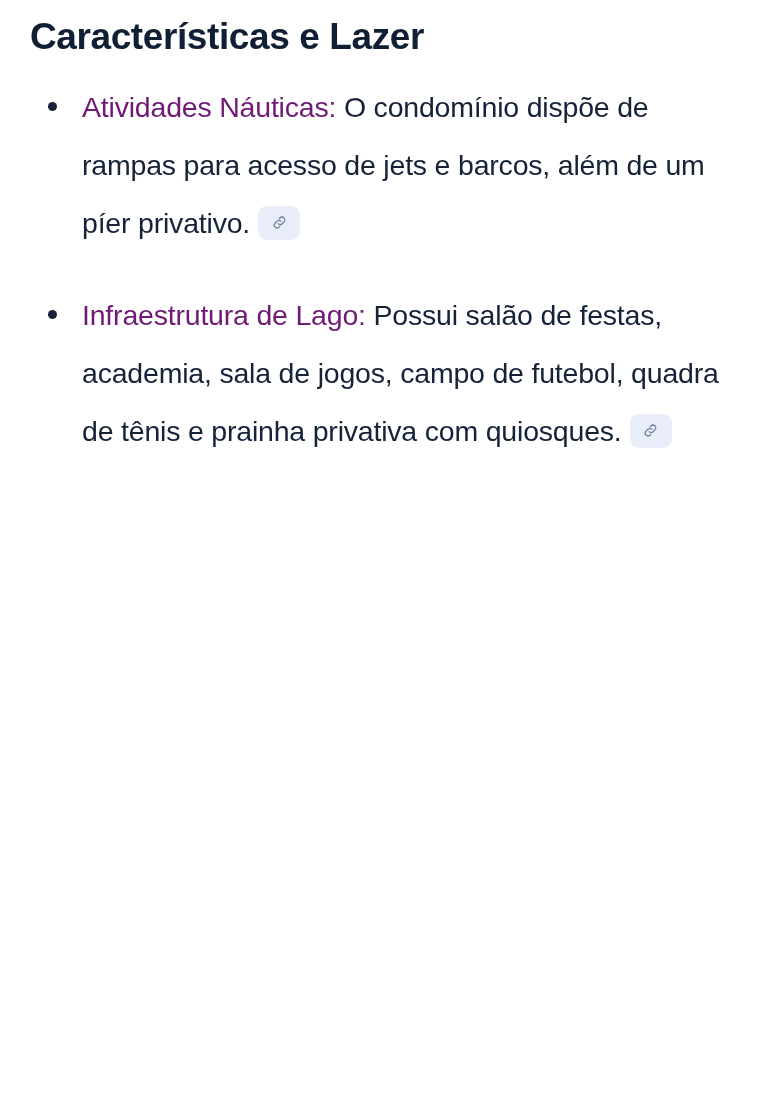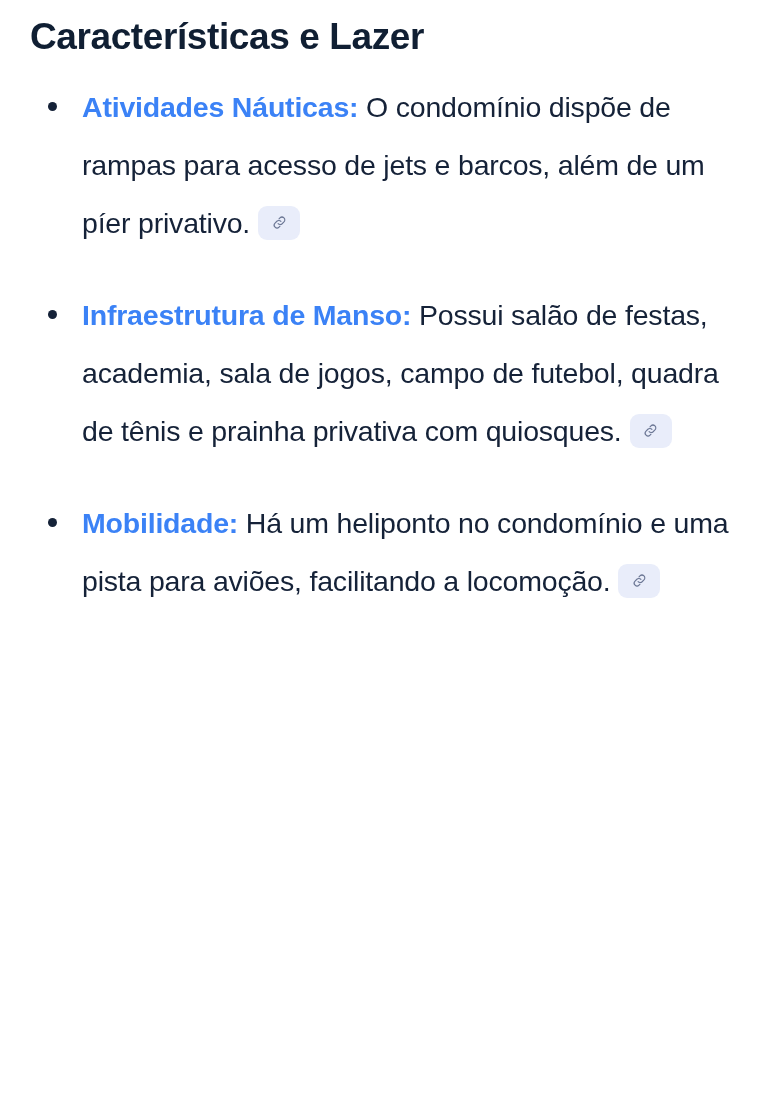--- a/index.html
+++ b/index.html
@@ -48,22 +48,22 @@
   .bullet-dot {
     position: absolute;
     left: 18px;
     top: 24px;
     width: 9px;
     height: 9px;
     border-radius: 50%;
     background: #152238;
   }
   .item-label {
-    font-weight: 700;
-    color: #3b82f6;
+    font-weight: 400;
+    color: #701a75;
   }
   .item-text {
     font-weight: 400;
   }
   .cite-chip {
     display: inline-flex;
     align-items: center;
     justify-content: center;
     vertical-align: middle;
     width: 42px;
@@ -100,33 +100,24 @@
       <span class="item-label">Atividades Náuticas:</span><span class="item-text"> O condomínio dispõe de rampas para acesso de jets e barcos, além de um píer privativo.</span><span class="cite-chip">
           <svg viewBox="0 0 24 24" aria-hidden="true">
             <path d="M10 13.5a4 4 0 0 0 5.7.3l2.6-2.6a4 4 0 0 0-5.7-5.7l-1.3 1.3"></path>
             <path d="M14 10.5a4 4 0 0 0-5.7-.3l-2.6 2.6a4 4 0 0 0 5.7 5.7l1.3-1.3"></path>
           </svg>
         </span>
     </li>
 
     <li class="bullet-item">
       <span class="bullet-dot"></span>
-      <span class="item-label">Infraestrutura de Manso:</span><span class="item-text"> Possui salão de festas, academia, sala de jogos, campo de futebol, quadra de tênis e prainha privativa com quiosques.</span><span class="cite-chip">
-          <svg viewBox="0 0 24 24" aria-hidden="true">
-            <path d="M10 13.5a4 4 0 0 0 5.7.3l2.6-2.6a4 4 0 0 0-5.7-5.7l-1.3 1.3"></path>
-            <path d="M14 10.5a4 4 0 0 0-5.7-.3l-2.6 2.6a4 4 0 0 0 5.7 5.7l1.3-1.3"></path>
-          </svg>
-        </span>
-    </li>
-
-    <li class="bullet-item">
-      <span class="bullet-dot"></span>
-      <span class="item-label">Mobilidade:</span><span class="item-text"> Há um heliponto no condomínio e uma pista para aviões, facilitando a locomoção.</span><span class="cite-chip">
+      <span class="item-label">Infraestrutura de Lago:</span><span class="item-text"> Possui salão de festas, academia, sala de jogos, campo de futebol, quadra de tênis e prainha privativa com quiosques.</span><span class="cite-chip">
           <svg viewBox="0 0 24 24" aria-hidden="true">
             <path d="M10 13.5a4 4 0 0 0 5.7.3l2.6-2.6a4 4 0 0 0-5.7-5.7l-1.3 1.3"></path>
             <path d="M14 10.5a4 4 0 0 0-5.7-.3l-2.6 2.6a4 4 0 0 0 5.7 5.7l1.3-1.3"></path>
           </svg>
         </span>
     </li>
 
 
+
   </ul>
 </div>
 
 </body></html>

